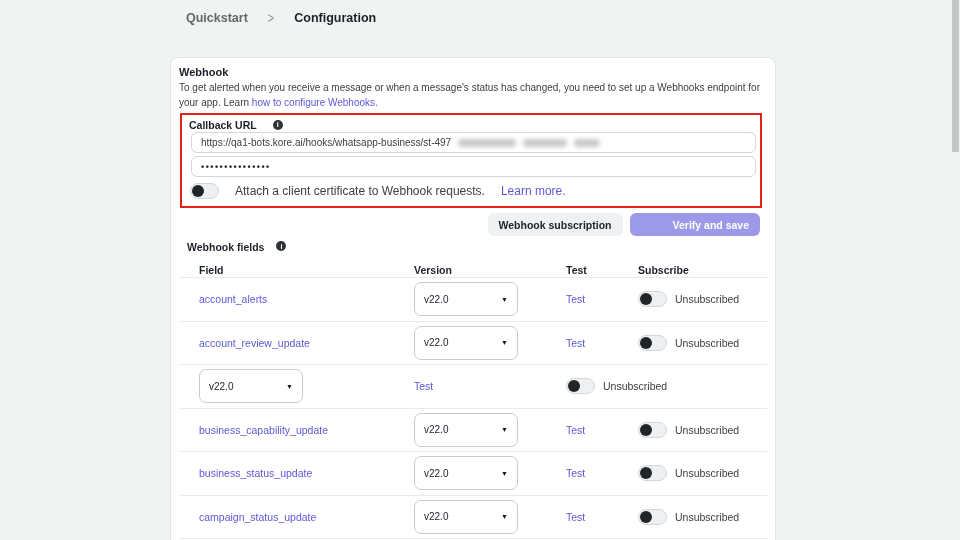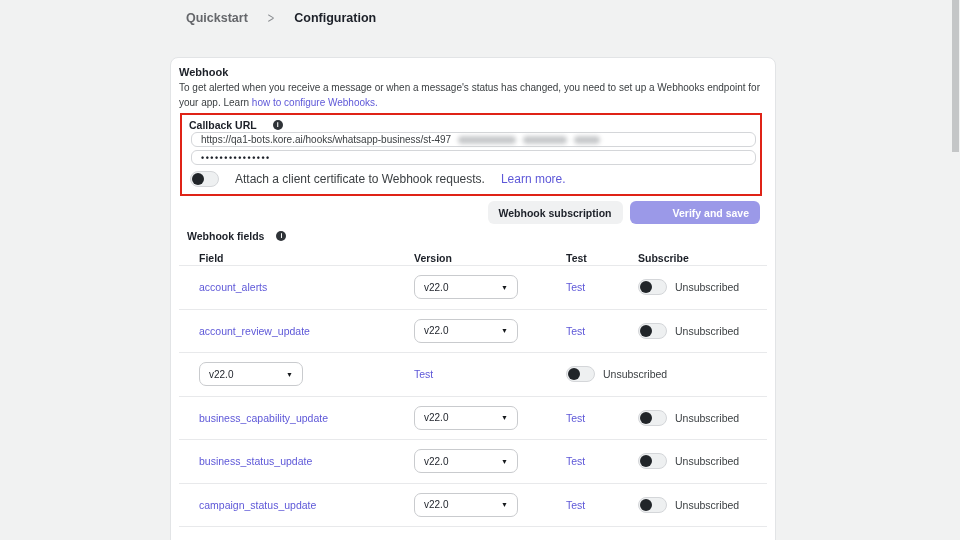--- a/index.html
+++ b/index.html
@@ -25,21 +25,21 @@
   .section-title { font-size:11px; font-weight:bold; margin:0 0 3px 0; }
   .desc { font-size:10px; line-height:1.45; color:#3c4043; max-width:592px; }
 
   
   .alert-box { border:2px solid #df2317; margin:3px 5px 0 1px; }
   .field-label { display:flex; align-items:center; gap:16px; font-size:10.5px; font-weight:bold;
     padding:4px 12px 2px 7px; height:17px; }
   .info-icon { width:10px; height:10px; border-radius:50%; background:#2f3338; color:#fff;
     font-size:7px; font-weight:bold; display:inline-flex; align-items:center; justify-content:center;
     flex:0 0 auto; cursor:default; }
-  .text-input { margin:0 4px 3px 9px; height:15px; border:1px solid #d4d6d9; border-radius:6px;
+  .text-input { margin:0 4px 3px 9px; height:21px; border:1px solid #d4d6d9; border-radius:6px;
     background:#fff; display:flex; align-items:center; padding:0 9px; font-size:10px; color:#3c4043;
     cursor:text; }
   .blur-blob { display:inline-block; height:8px; border-radius:4px; background:#c7c9cb;
     filter:blur(2px); margin-left:7px; }
   .token-dots { font-size:9px; font-weight:bold; letter-spacing:1.5px; color:#1c2028; }
 
   
   .toggle { width:29px; height:16px; border-radius:9px; background:#eef0f1; border:1px solid #d4d6d9;
     position:relative; flex:0 0 auto; cursor:pointer; }
   .toggle .knob { position:absolute; left:1px; top:1px; width:12px; height:12px; border-radius:50%;
@@ -48,29 +48,29 @@
     font-size:12px; color:#3c4043; }
 
   
   .actions { display:flex; justify-content:flex-end; align-items:center; gap:7px; margin:5px 7px 0 0; }
   .btn { height:23px; border:none; border-radius:6px; padding:0 11px; font-size:10.5px; font-weight:bold;
     font-family:inherit; display:flex; align-items:center; cursor:pointer; }
   .btn-secondary { background:#f0f1f2; color:#1c2028; }
   .btn-primary { background:#9b99e8; color:#fff;padding-left:43px; }
 
   
-  .fields-title { display:flex; align-items:center; gap:12px; font-size:10.5px; font-weight:bold;
+  .fields-title { display:flex; align-items:flex-start; gap:12px; font-size:10.5px; font-weight:bold;
     margin:5px 0 8px 8px; height:13px; }
   .table { margin-top:3px; }
   .thead, .trow { display:grid; grid-template-columns:215px 152px 72px 1fr;
     align-items:center; padding:0 8px 0 20px; }
   .thead { height:16px; border-bottom:1px solid #e8e9eb; font-size:10.5px; font-weight:bold; color:#1c2028; }
   .trow { height:43.5px; border-bottom:1px solid #e8e9eb; font-size:10.5px; }
   .field-link { font-size:10.5px; }
-  .dropdown { width:104px; height:24px; border:1px solid #c9cbce; border-radius:7px; background:#fff;
+  .dropdown { width:104px; height:34px; border:1px solid #c9cbce; border-radius:7px; background:#fff;
     display:flex; align-items:center; justify-content:space-between; padding:0 9px; font-size:10px;
     color:#1c2028; cursor:pointer; }
   .caret { font-size:7px; color:#16191c; }
   .subscribe-cell { display:flex; align-items:center; gap:8px; color:#3c4043; }
 
   
   .scrollbar { position:absolute; right:0; top:0; width:9px; height:540px; background:#f1f2f2; }
   .scroll-thumb { position:absolute; right:1px; top:0; width:7px; height:152px; background:#c4c6c7; }
 </style>
 </head>

